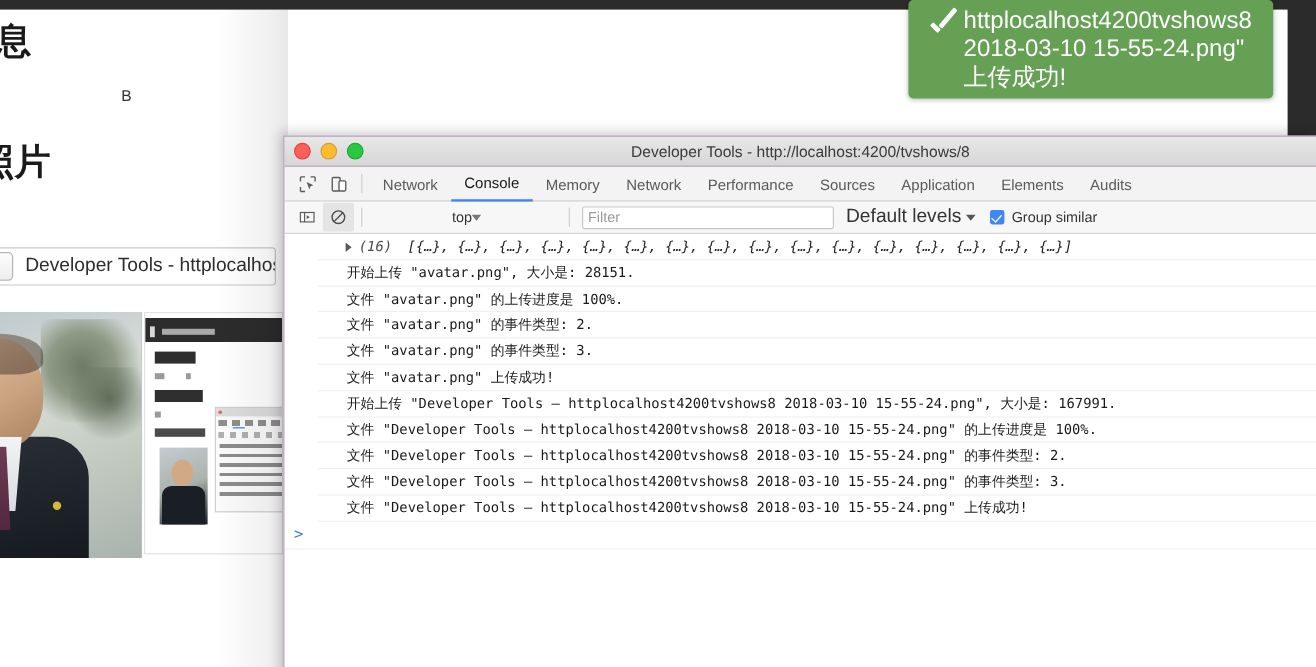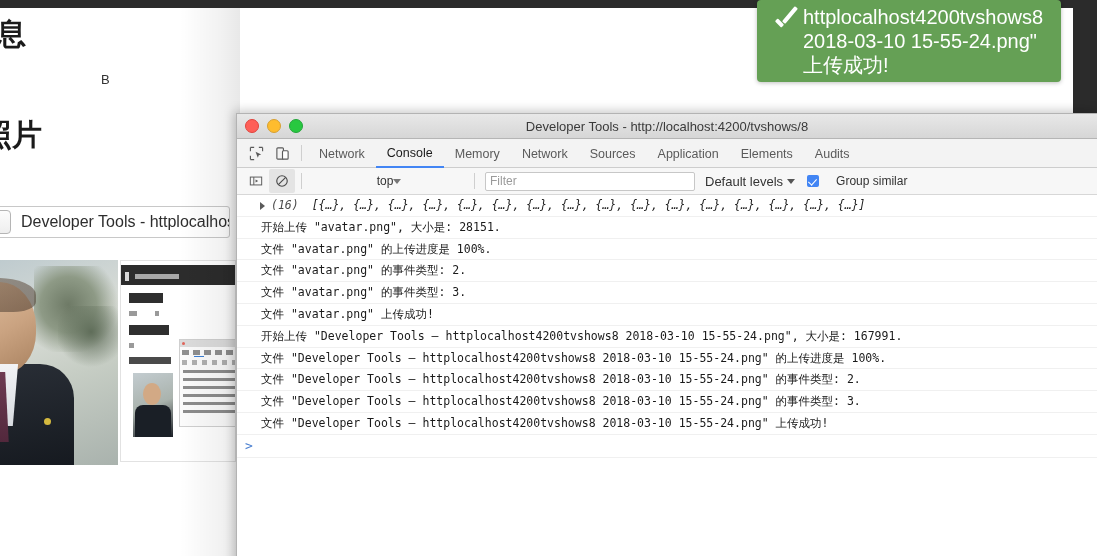--- a/index.html
+++ b/index.html
@@ -391,36 +391,36 @@
     border: 1px solid #c7c7c7;
     border-radius: 2px;
     background: #fff;
     font-size: 12px;
     color: #9a9a9a;
     padding: 0 4px;
     line-height: 17px;
     margin-left: 4px;
   }
   #levels-select {
-    font-size: 13px;
+    font-size: 16px;
     color: #333;
     margin-left: 10px;
     display: flex;
     align-items: center;
     gap: 4px;
   }
   #levels-caret {
     border-left: 4px solid transparent;
     border-right: 4px solid transparent;
     border-top: 5px solid #555;
   }
   #group-similar-wrap {
     display: flex;
     align-items: center;
-    gap: 17px;
+    gap: 6px;
     margin-left: 12px;
     font-size: 12px;
     color: #333;
   }
   #group-similar-box {
     width: 12px; height: 12px;
     border-radius: 2px;
     background: #4285f4;
     position: relative;
   }
@@ -443,20 +443,21 @@
     font-size: 11.5px;
     color: #1a1a1a;
   }
   .log-row {
     height: 20.8px;
     line-height: 20.8px;
     border-bottom: 1px solid #f0f0f0;
     padding-left: 24px;
     white-space: nowrap;
     position: relative;
+    margin-left: 28px;
   }
   .log-row.array-row {
     font-style: italic;
     padding-left: 34px;
   }
   .arr-triangle {
     position: absolute;
     left: 23px; top: 7px;
     border-left: 5px solid #5a5a5a;
     border-top: 4px solid transparent;
@@ -564,20 +565,21 @@
         <rect x="2" y="2" width="7" height="12" rx="1" stroke="#5a5a5a" stroke-width="1.2" fill="none"></rect>
         <rect x="8" y="5" width="6" height="9" rx="1" stroke="#5a5a5a" stroke-width="1.2" fill="#fff"></rect>
       </svg>
     </div>
     <div class="sep"></div>
 
     <div class="tab">Network</div>
     <div class="tab active">Console</div>
     <div class="tab">Memory</div>
     <div class="tab">Network</div>
+    <div class="tab">Performance</div>
     <div class="tab">Sources</div>
     <div class="tab">Application</div>
     <div class="tab">Elements</div>
     <div class="tab">Audits</div>
   </div>
 
   <div id="console-toolbar">
     <div class="dt-icon-btn">
       <svg width="14" height="14" viewBox="0 0 16 16" aria-hidden="true">
         <rect x="1.5" y="3.5" width="13" height="9" stroke="#5a5a5a" stroke-width="1.1" fill="none"></rect>

